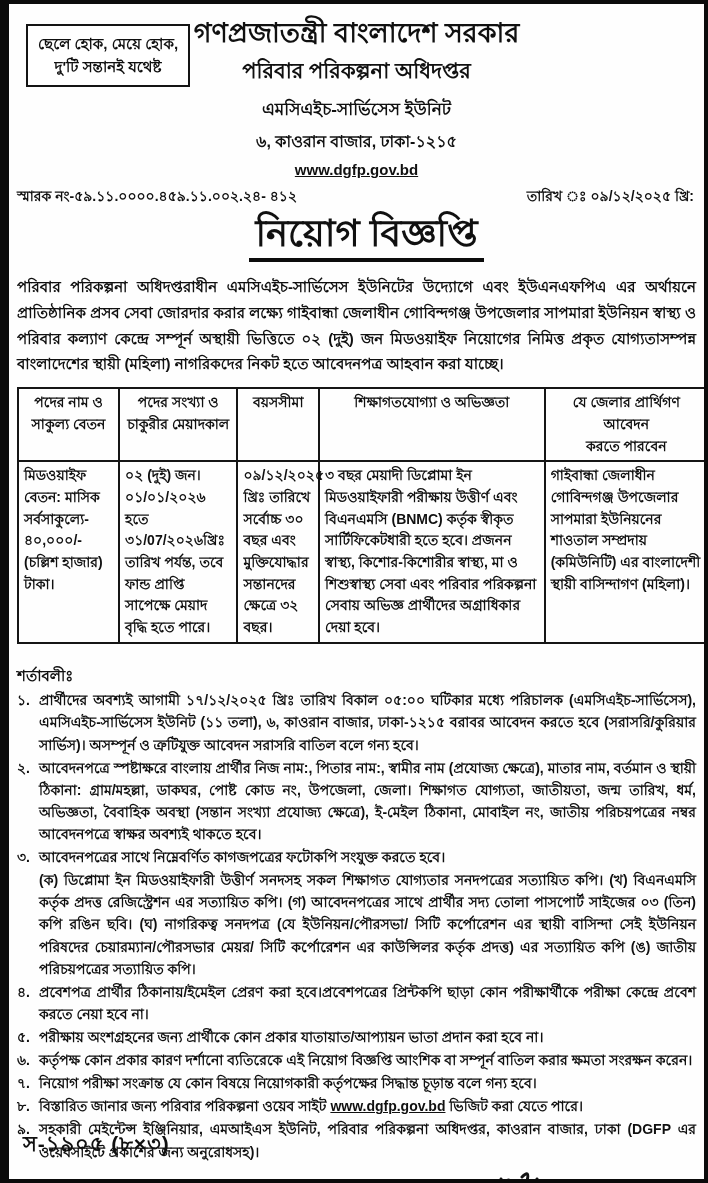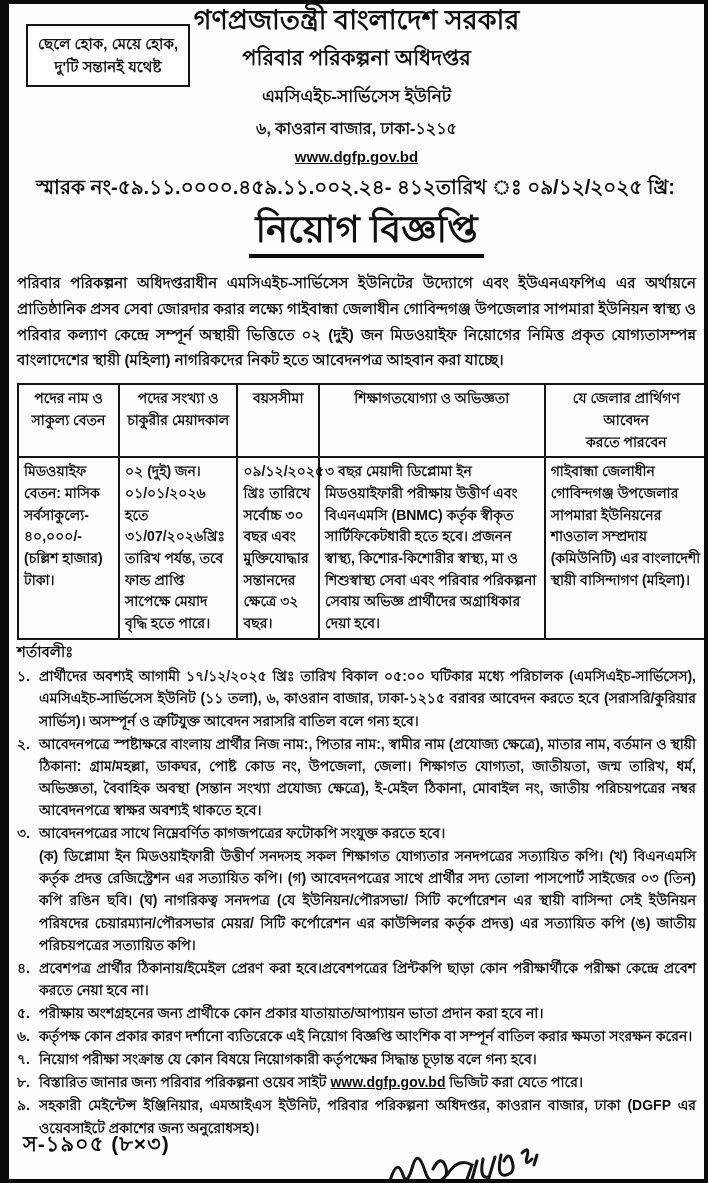--- a/index.html
+++ b/index.html
@@ -16,30 +16,30 @@
   }
   .slogan-box{
     position:absolute;left:17px;top:20px;
     border:2px solid #141414;
     padding:7px 10px;
     font-size:15px;font-weight:bold;
     text-align:center;line-height:1.5;
     white-space:pre-line;
     background:#fff;
   }
-  .header{ text-align:center; }
+  .header{ text-align:center; padding-top:13px; }
   .h-gov{ font-size:27px; font-weight:bold; line-height:1.2; }
   .h-dir{ font-size:21px; font-weight:bold; margin-top:6px; }
   .h-unit{ font-size:17px; font-weight:bold; margin-top:6px; }
   .h-addr{ font-size:16px; font-weight:bold; margin-top:5px;text-align:center; }
   .h-web{ font-size:15px; font-weight:bold; margin-top:5px; text-decoration:underline; color:#101010; display:inline-block;}
   .memo-row{
-    display:flex; justify-content:center; align-items:baseline;
+    display:flex; justify-content:space-between; align-items:baseline;
     padding:6px 10px 0 8px;
-    font-size:20px; font-weight:bold;
+    font-size:14px; font-weight:bold;
   }
   .notice-title-wrap{ text-align:center; margin-top:4px;padding-left:20px; }
   .notice-title{
     display:inline-block;
     font-size:37px; font-weight:bold;
     border-bottom:4px solid #0c0c0c;
     padding:0 6px 2px 6px; line-height:1.15;
   }
   .intro{
     margin:12px 8px 0 8px;
@@ -51,21 +51,21 @@
     border-collapse:collapse; table-layout:fixed;
   }
   table.vacancy th, table.vacancy td{
     border:2px solid #151515;
     font-size:14px; font-weight:bold;
     padding:3px 5px; vertical-align:top;
     white-space:pre-line; line-height:1.55;
   }
   table.vacancy th{ text-align:center; vertical-align:top;}
   .c1{width:99px;} .c2{width:116px;} .c3{width:80px;} .c4{width:221px;} .c5{width:160px;}
-  .conds{ margin:0 8px 0 8px; font-size:14px; font-weight:bold; line-height:1.58; }
+  .conds{ margin:20px 8px 0 8px; font-size:14px; font-weight:bold; line-height:1.58; }
   .conds-heading{ font-size:15px; margin-bottom:2px; }
   .cond{ display:flex; margin-top:1px; }
   .cond .num{ flex:0 0 22px; }
   .cond .body{ flex:1; text-align:justify; }
   .cond .sub{ margin-top:1px; text-align:justify; }
   .weblink{ text-decoration:underline; color:#101010; font-weight:bold; }
   .sig-block{
     width:370px; margin:6px 30px 0 auto;
     text-align:center; font-size:16px; font-weight:bold; line-height:1.6;
   }

